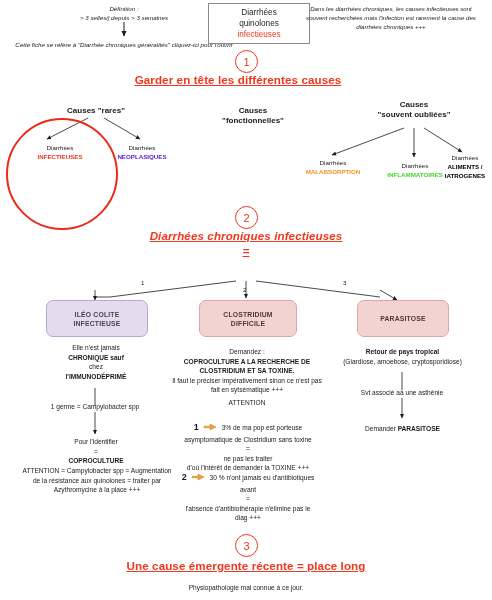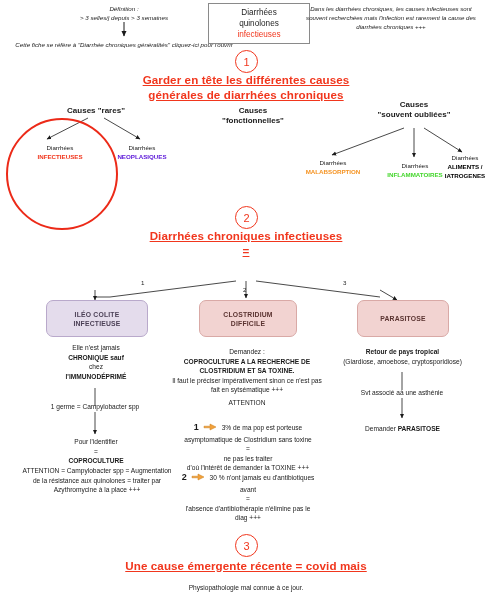--- a/index.html
+++ b/index.html
@@ -120,23 +120,22 @@
   </div>
 
   <div class="abs ctr" style="left:300px;top:4px;width:182px;">
     <div class="note">Dans les diarrhées chroniques, les causes infectieuses sont souvent recherchées mais l'infection est rarement la cause des diarrhées chroniques +++</div>
   </div>
 
   <div class="abs numcircle" style="left:235px;top:50px;">
     <span>1</span>
   </div>
 
-  <div class="abs" style="left:96px;top:73px;width:300px;">
+  <div class="abs" style="left:88px;top:73px;width:300px;">
     <div class="headline">Garder en tête les différentes causes</div>
-    <div class="headline">générales de diarrhées chroniques</div>
   </div>
 
   <div class="abs ellipse" style="left:6px;top:118px;"></div>
 
   <div class="abs ctr" style="left:48px;top:106px;width:96px;">
     <div class="smallb" style="font-size:8px;">Causes "rares"</div>
   </div>
   <div class="abs ctr" style="left:22px;top:143px;width:76px;">
     <div class="tiny">Diarrhées</div>
     <div class="tiny c-infect">INFECTIEUSES</div>
@@ -166,21 +165,21 @@
   <div class="abs ctr" style="left:438px;top:153px;width:54px;">
     <div class="tiny">Diarrhées</div>
     <div class="tiny c-black">ALIMENTS /</div>
     <div class="tiny c-black">IATROGENES</div>
   </div>
 
   <div class="abs numcircle" style="left:235px;top:206px;">
     <span>2</span>
   </div>
 
-  <div class="abs" style="left:96px;top:229px;width:300px;">
+  <div class="abs" style="left:96px;top:229px;width:300px;font-style:italic;">
     <div class="headline">Diarrhées chroniques infectieuses</div>
     <div class="headline eq">=</div>
   </div>
 
   <div class="abs tiny" style="left:141px;top:278px;">1</div>
   <div class="abs tiny" style="left:243px;top:285px;">2</div>
   <div class="abs tiny" style="left:343px;top:278px;">3</div>
 
   <div class="abs rbox purple" style="left:46px;top:300px;width:100px;height:35px;">
     <div>
@@ -266,19 +265,19 @@
   <div class="abs ctr" style="left:345px;top:424px;width:115px;">
     <div class="small">
       <span>Demander </span><span class="bold">PARASITOSE</span>
     </div>
   </div>
 
   <div class="abs numcircle" style="left:235px;top:534px;">
     <span>3</span>
   </div>
   <div class="abs" style="left:71px;top:559px;width:350px;">
-    <div class="headline">Une cause émergente récente = covid mais</div>
+    <div class="headline">Une cause émergente récente = place long</div>
   </div>
   <div class="abs ctr" style="left:146px;top:583px;width:200px;">
     <div class="small">Physiopathologie mal connue à ce jour.</div>
   </div>
 
 </div>
 
 </body></html>

